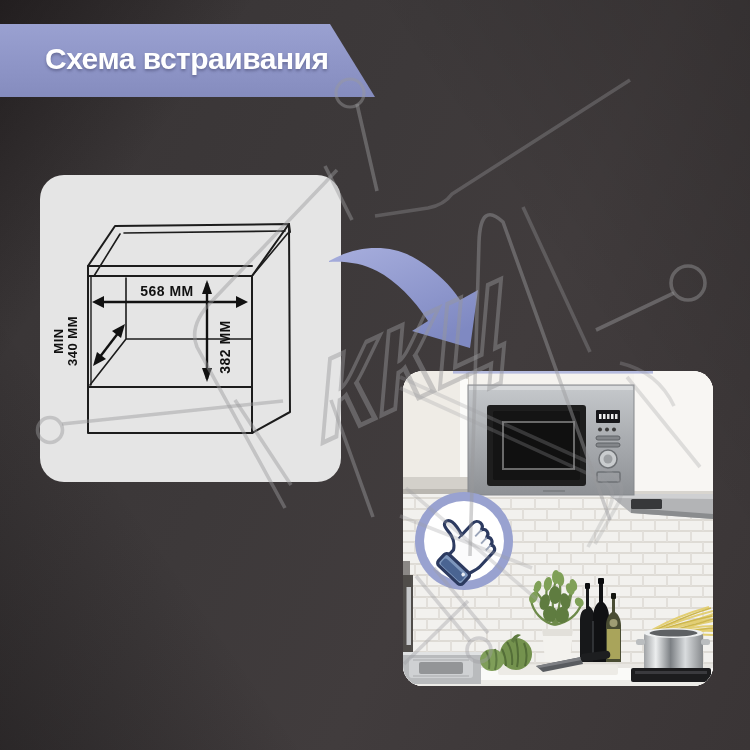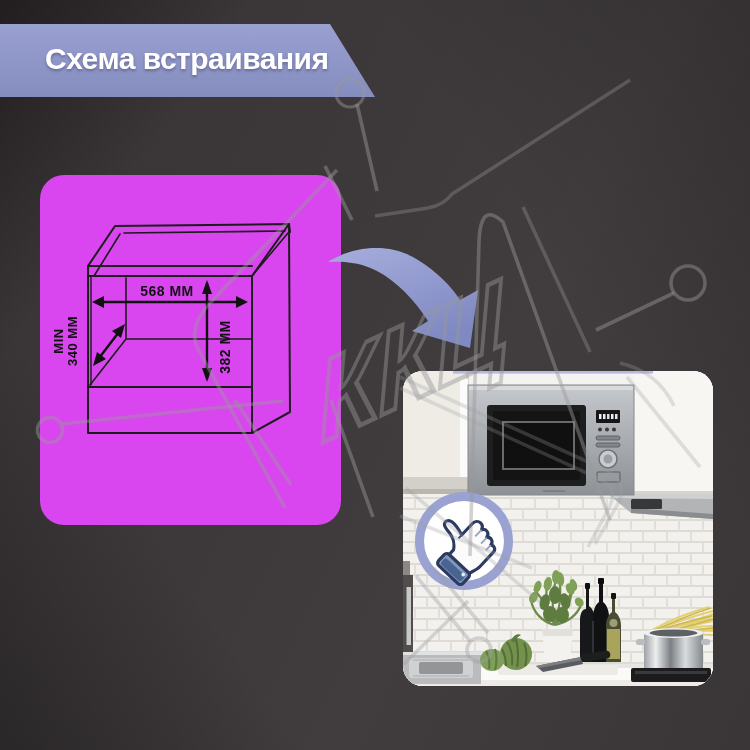--- a/index.html
+++ b/index.html
@@ -13,21 +13,21 @@
       linear-gradient(115deg, #383435 0%, #3d393a 40%, #413c3d 62%, #3a3536 100%);
   }
   .banner{position:absolute;left:0;top:24px;width:375px;height:73px;filter:drop-shadow(0 3px 4px rgba(0,0,0,.35));
     background:linear-gradient(180deg,#9aa1d1 0%, #8e95c7 55%, #858cbe 100%);
     clip-path:polygon(0 0,330px 0,375px 73px,0 73px);
   }
   .banner span{position:absolute;left:45px;top:18px;font-size:30px;font-weight:bold;color:#fff;
     letter-spacing:-.5px;text-shadow:0 2px 3px rgba(30,30,60,.35);text-align:right;}
   .headline{position:absolute;left:46px;top:112px;font-size:24px;color:#fdfdfd;letter-spacing:.9px;
     text-shadow:0 1px 2px rgba(0,0,0,.4);}
-  .card{position:absolute;left:40px;top:175px;width:301px;height:350px;background:#d946ef;border-radius:24px;}
+  .card{position:absolute;left:40px;top:175px;width:301px;height:307px;background:#e5e5e5;border-radius:24px;}
   .arrow{position:absolute;left:300px;top:230px;}
   .photo{position:absolute;left:403px;top:371px;width:310px;height:315px;border-radius:20px;overflow:hidden;background:#f4f3f0;}
   .badge{position:absolute;left:414px;top:491px;width:100px;height:100px;}
   .wm{position:absolute;left:0;top:0;pointer-events:none;}
 </style>
 </head>
 <body>
 <div class="canvas">
 
   <div class="bg"></div>

